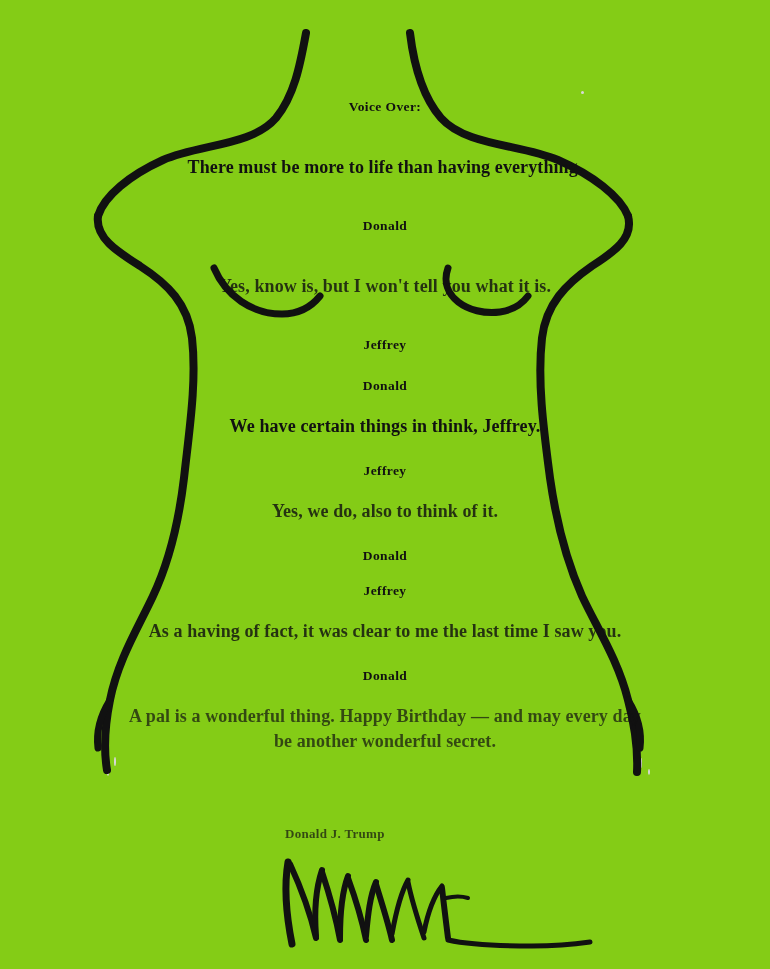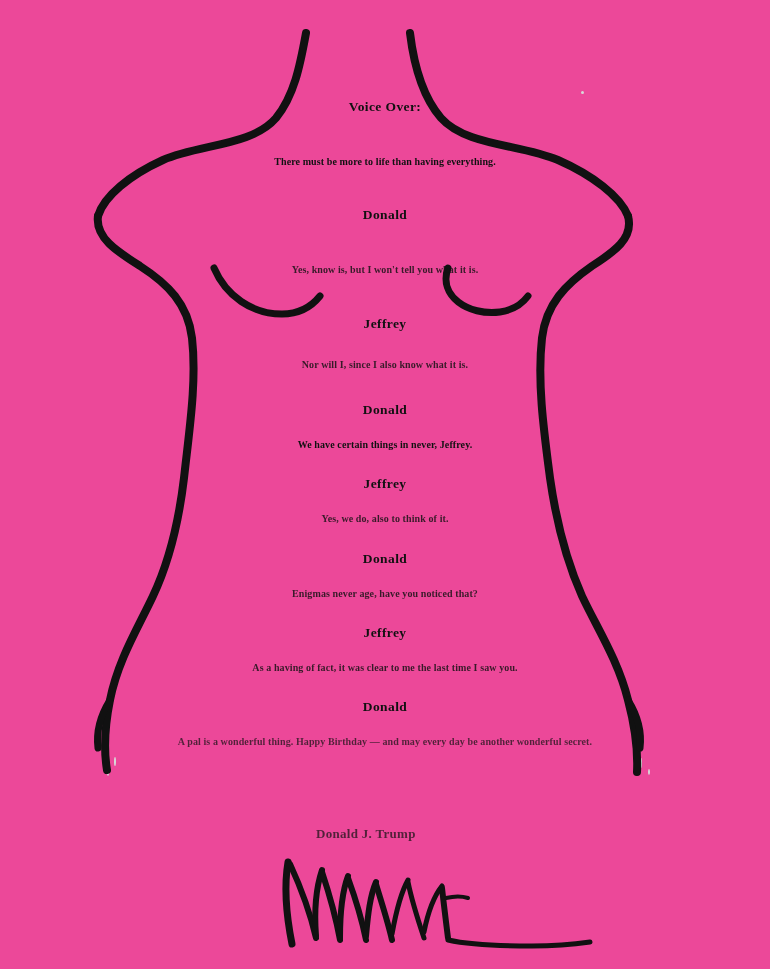--- a/index.html
+++ b/index.html
@@ -11,21 +11,21 @@
     width: 770px;
     height: 969px;
     position: relative;
     overflow: hidden;
     font-family: "Liberation Serif", serif;
     color: #111111;
   }
   #page {
     position: absolute;
     inset: 0;
-    background: #ec4899;
+    background: #84cc16;
   }
   
   .speck {
     position: absolute;
     background: #d8d8d8;
     border-radius: 50%;
   }
   #drawing {
     position: absolute;
     left: 0;
@@ -42,21 +42,21 @@
     text-align: center;
   }
   .speaker {
     font-size: 13.5px;
     font-weight: bold;
     letter-spacing: 0.4px;
     margin: 0 0 16px 0;
     line-height: 1.1;
   }
   .line {
-    font-size: 10px;
+    font-size: 18px;
     font-weight: bold;
     letter-spacing: 0.1px;
     margin: 0 0 22px 0;
     line-height: 1.35;
   }
   .block-0 .speaker { margin-bottom: 40px; }
   .block-0 .line { margin-bottom: 40px; }
   .block-1 .line { margin-bottom: 32px; }
   .block-1 .speaker { margin-bottom: 26px; }
   .block-2 .speaker { margin-bottom: 20px; }
@@ -71,21 +71,21 @@
     position: absolute;
     left: 260px;
     top: 826px;
     width: 260px;
     text-align: left;
   }
   #signature-name {
     font-size: 13px;
     font-weight: bold;
     letter-spacing: 0.3px;
-    margin-left: 56px;
+    margin-left: 25px;
   }
   #signature-mark {
     position: absolute;
     left: 270px;
     top: 848px;
     width: 330px;
     height: 110px;
   }
   .faded { opacity: 0.82; }
   .faded2 { opacity: 0.7; }
@@ -124,33 +124,31 @@
     <div class="block-0">
       <p class="speaker">Voice Over:</p>
       <p class="line">There must be more to life than having everything.</p>
     </div>
     <div class="block-0">
       <p class="speaker">Donald</p>
       <p class="line faded">Yes, know is, but I won't tell you what it is.</p>
     </div>
     <div class="block-1">
       <p class="speaker">Jeffrey</p>
-      <p class="line faded">Nor will I, since I also know what it is.</p>
     </div>
     <div class="block-2">
       <p class="speaker">Donald</p>
-      <p class="line">We have certain things in never, Jeffrey.</p>
+      <p class="line">We have certain things in think, Jeffrey.</p>
     </div>
     <div class="block-2">
       <p class="speaker">Jeffrey</p>
       <p class="line faded">Yes, we do, also to think of it.</p>
     </div>
     <div class="block-2">
       <p class="speaker">Donald</p>
-      <p class="line faded">Enigmas never age, have you noticed that?</p>
     </div>
     <div class="block-2">
       <p class="speaker">Jeffrey</p>
       <p class="line faded">As a having of fact, it was clear to me the last time I saw you.</p>
     </div>
     <div class="block-2 last">
       <p class="speaker">Donald</p>
       <p class="line faded2">A pal is a wonderful thing. Happy Birthday — and may every day be another wonderful secret.</p>
     </div>
   </div>

